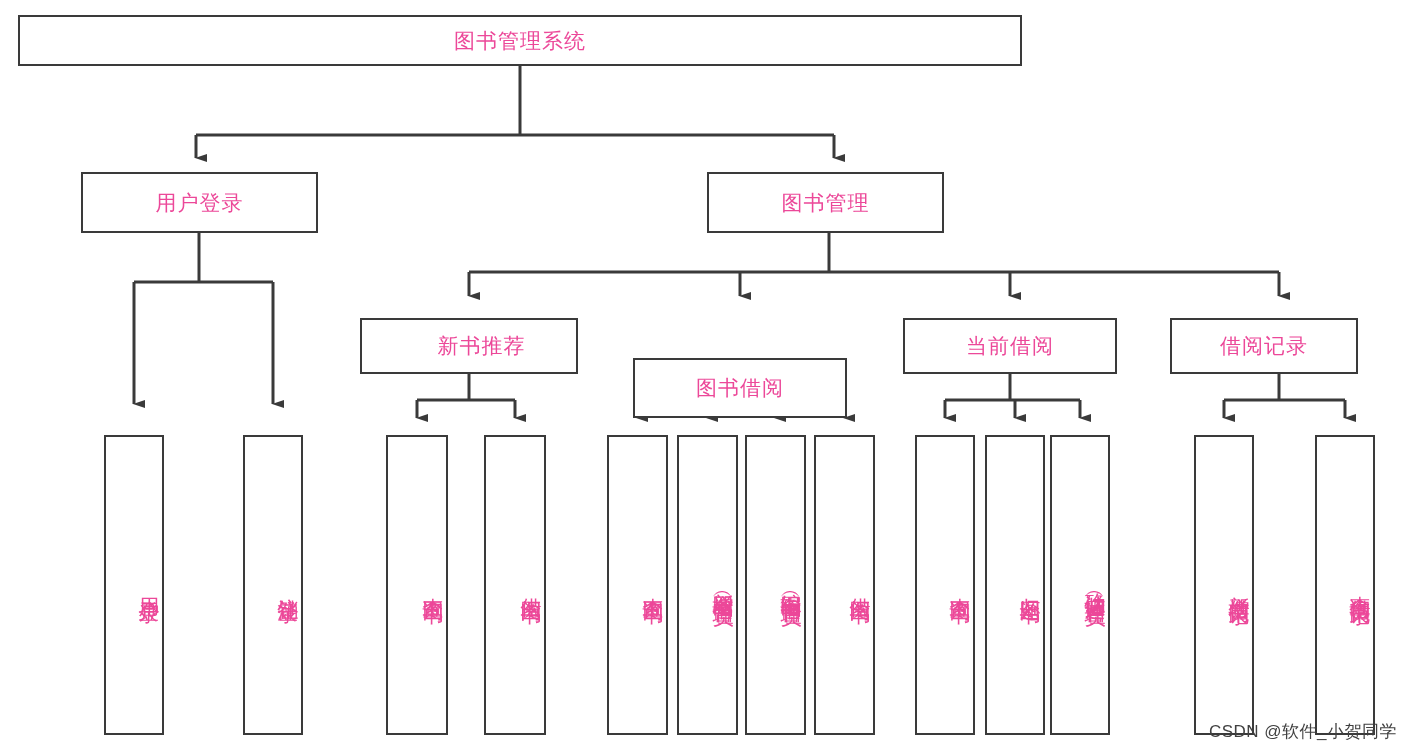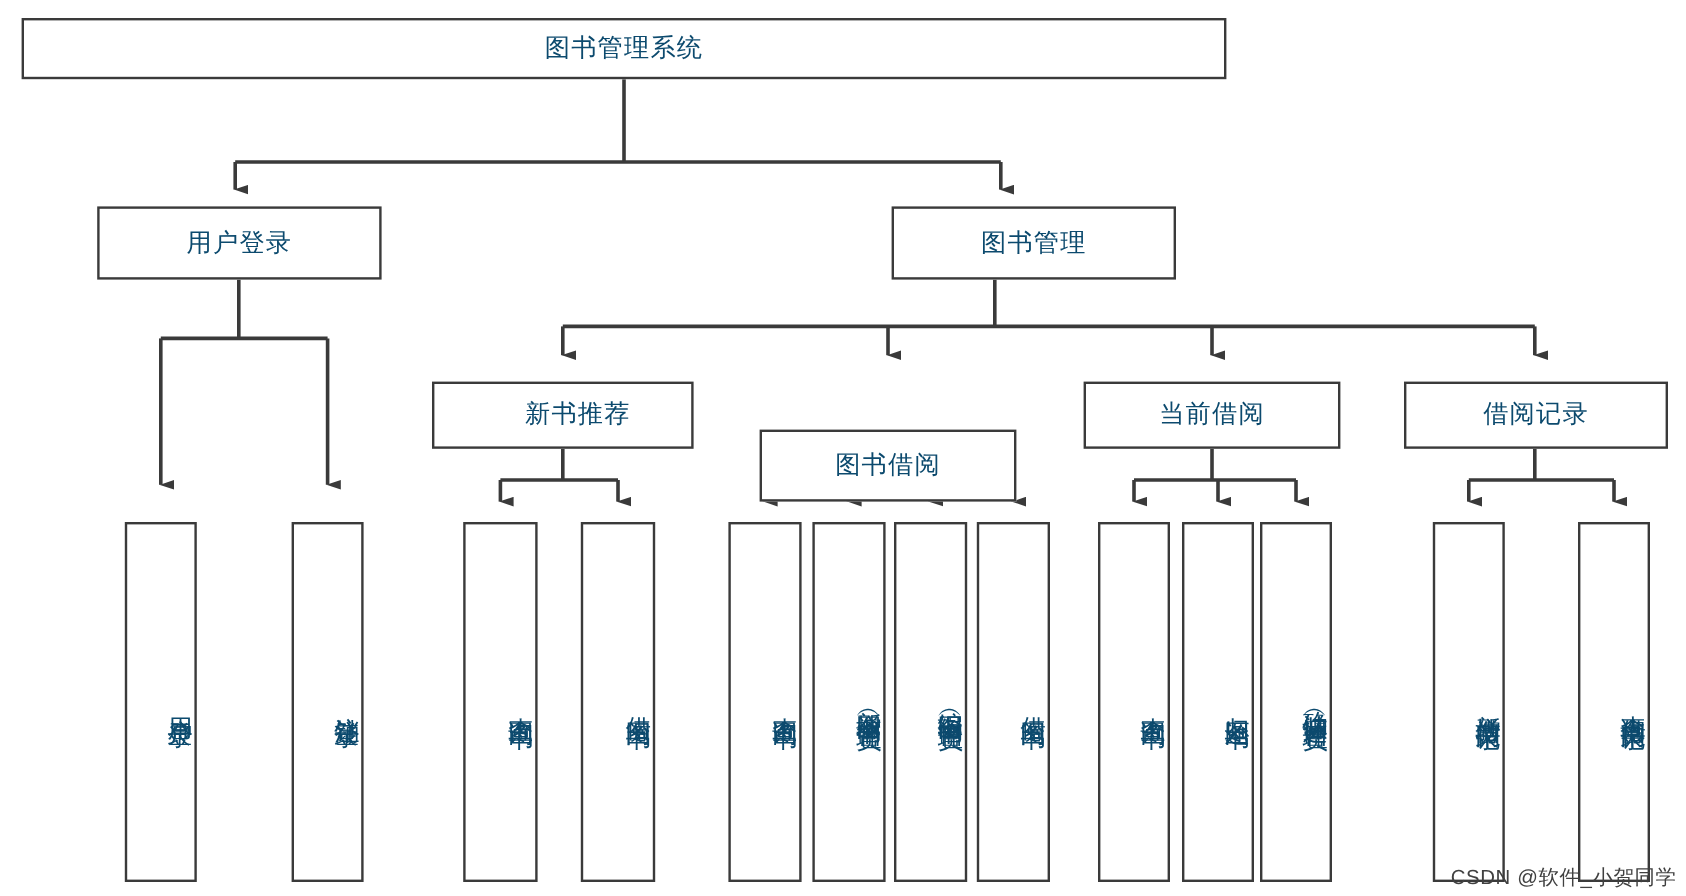--- a/index.html
+++ b/index.html
@@ -26,21 +26,21 @@
     pointer-events: none;
   }
   .node {
     position: absolute;
     box-sizing: border-box;
     background: #ffffff;
     border: 2px solid #3a3a3a;
     display: flex;
     align-items: center;
     justify-content: center;
-    color: #0c4a6e;
+    color: #ec4899;
   }
   .node.horiz {
     font-size: 21px;
     letter-spacing: 1px;
     line-height: 1.2;
     white-space: nowrap;
   }
   .node.vert {
     font-size: 21px;
     writing-mode: vertical-rl;
@@ -122,34 +122,34 @@
     </g>
   </svg>
 
   <div class="node horiz" style="left:18px; top:15px; width:1004px; height:51px;">
     <span>图书管理系统</span>
   </div>
 
   <div class="node horiz" style="left:81px; top:172px; width:237px; height:61px;">
     <span>用户登录</span>
   </div>
-  <div class="node horiz" style="left:743px; top:172px; width:237px; height:61px;">
+  <div class="node horiz" style="left:707px; top:172px; width:237px; height:61px;">
     <span>图书管理</span>
   </div>
 
   <div class="node horiz" style="left:360px; top:318px; width:218px; height:56px;padding-left:25px;">
     <span>新书推荐</span>
   </div>
   <div class="node horiz" style="left:633px; top:318px; width:214px; height:60px;margin-top:40px;">
     <span>图书借阅</span>
   </div>
   <div class="node horiz" style="left:903px; top:318px; width:214px; height:56px;">
     <span>当前借阅</span>
   </div>
-  <div class="node horiz" style="left:1170px; top:318px; width:220px; height:56px;">
+  <div class="node horiz" style="left:1170px; top:318px; width:188px; height:56px;">
     <span>借阅记录</span>
   </div>
 
   <div class="node vert" style="left:104px; top:435px; width:60px; height:300px;">
     <span class="vlabel">用户登录</span>
   </div>
   <div class="node vert" style="left:243px; top:435px; width:60px; height:300px;">
     <span class="vlabel">注销登录</span>
   </div>
 

